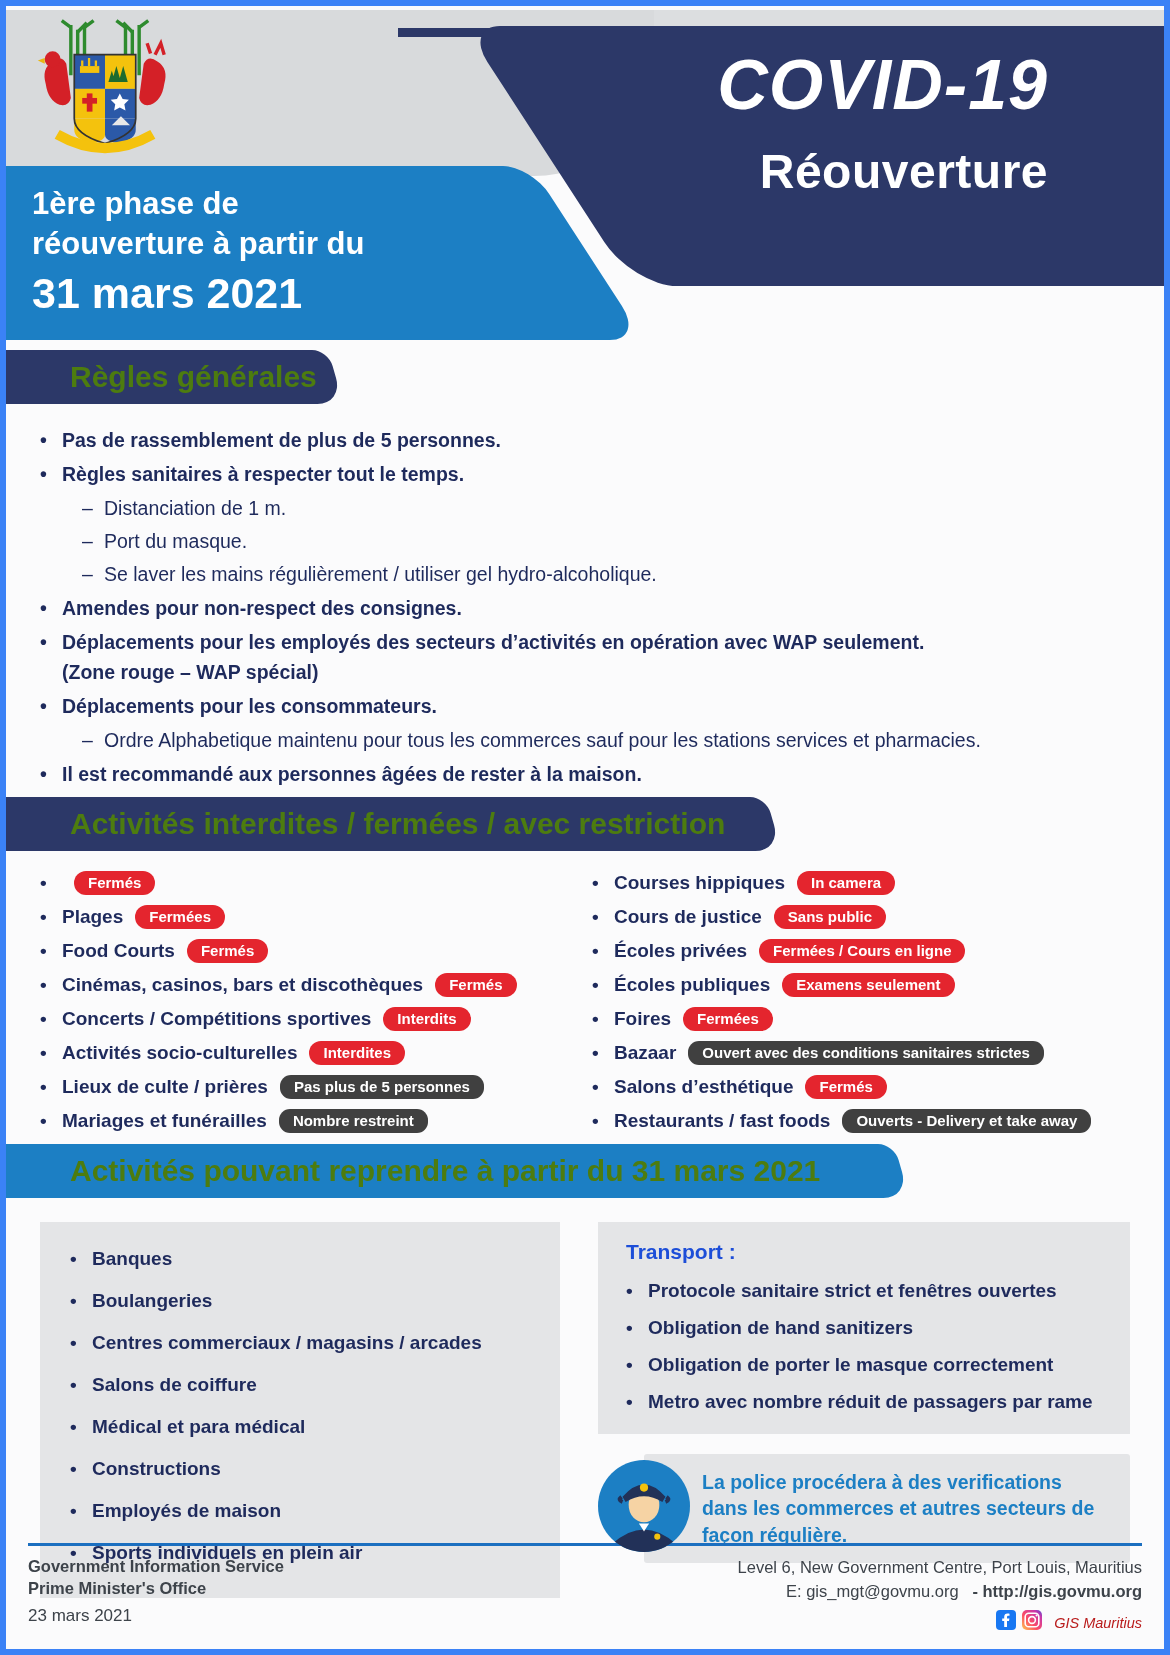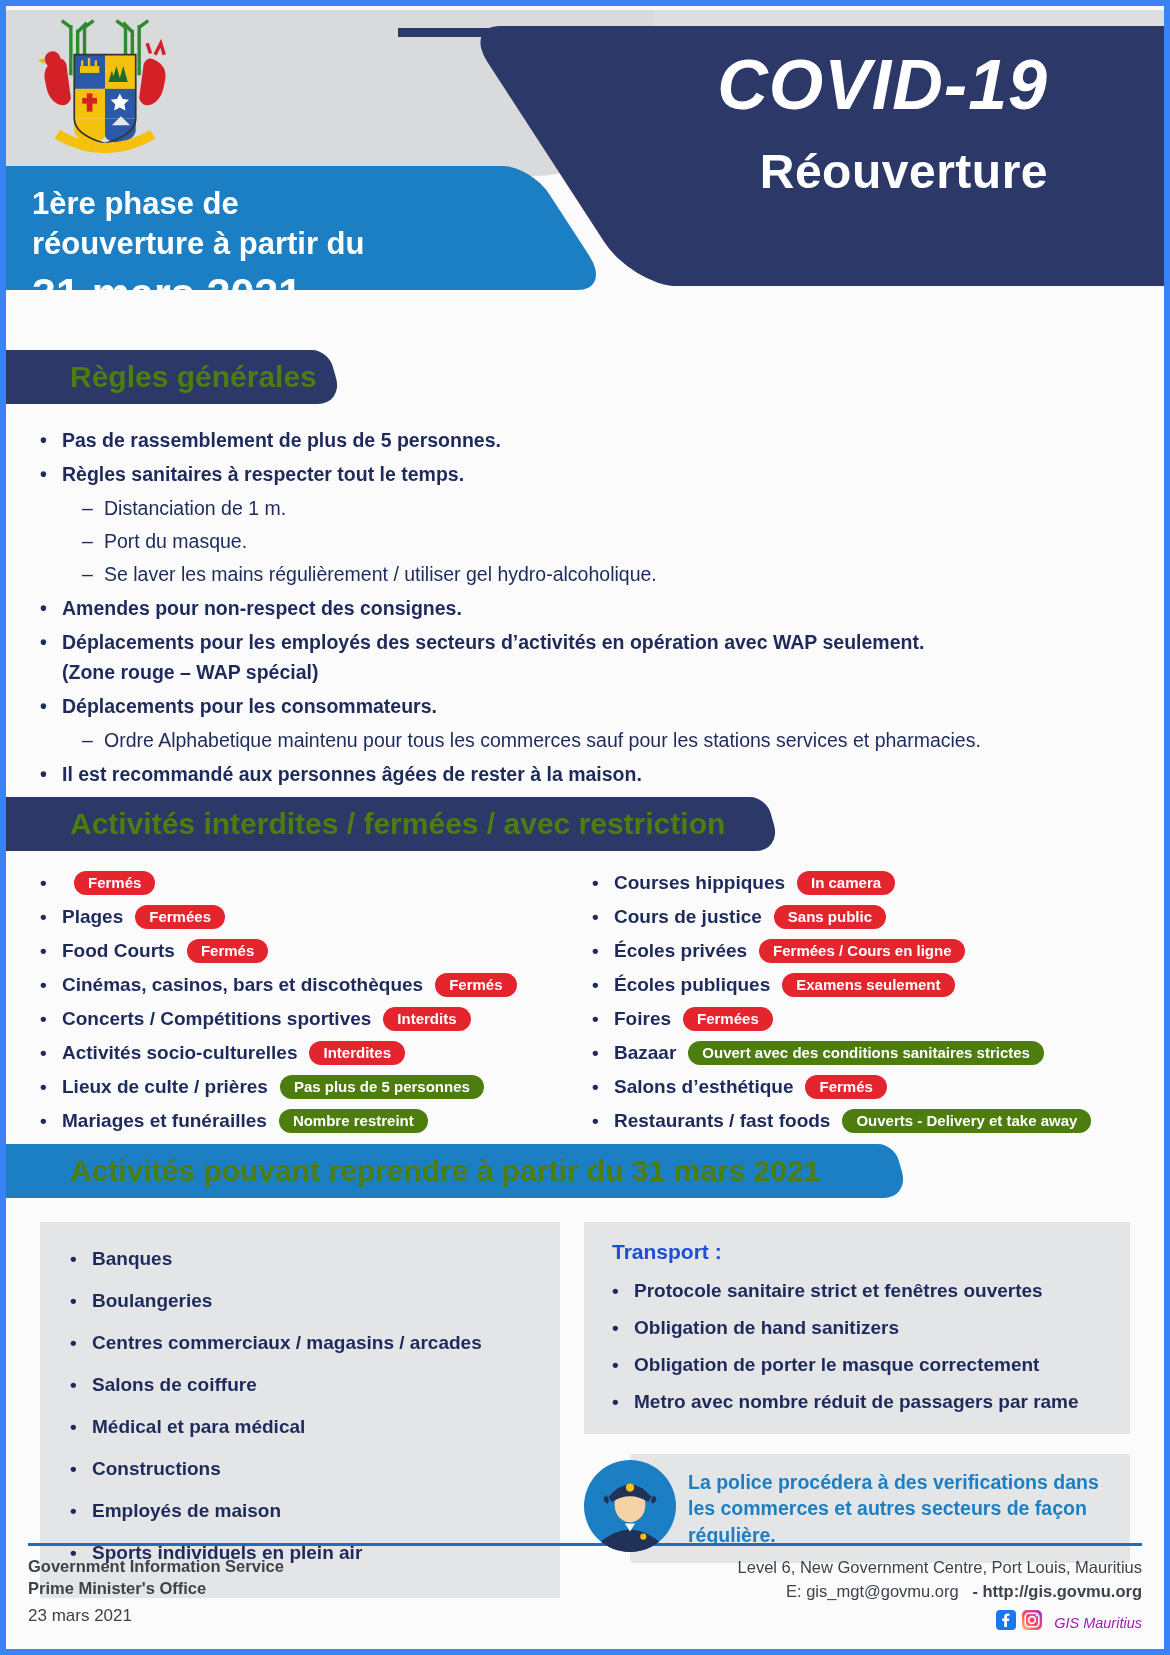--- a/index.html
+++ b/index.html
@@ -12,21 +12,21 @@
   .header{position:relative;height:336px;}
   .gray-blob{position:absolute;left:0;top:4px;width:648px;height:166px;background:#d8dadc;border-radius:0 0 120px 0;}
   .gray-strip{position:absolute;left:560px;right:0;top:4px;height:42px;background:#dcdee0;}
   .navy-topline{position:absolute;left:392px;right:0;top:22px;height:9px;background:#2c3868;}
   .navy-wrap{position:absolute;left:430px;right:0;top:20px;height:260px;overflow:hidden;}
   .navy-bg{position:absolute;left:28px;top:0;height:100%;width:1200px;background:#2c3868;
     transform:skewX(33deg);transform-origin:top left;border-radius:36px 0 0 44px;}
   .covid-text{position:absolute;right:116px;top:24px;text-align:right;color:#fff;line-height:1;}
   .covid-title{font-size:70px;font-weight:bold;font-style:italic;letter-spacing:1px;}
   .covid-sub{font-size:48px;font-weight:bold;margin-top:28px;letter-spacing:.5px;}
-  .blue-wrap{position:absolute;left:0;top:160px;width:680px;height:124px;overflow:hidden;}
+  .blue-wrap{position:absolute;left:0;top:160px;width:680px;height:174px;overflow:hidden;}
   .blue-bg{position:absolute;left:-220px;top:0;height:100%;width:745px;background:#1c7fc4;
     transform:skewX(33deg);transform-origin:top left;border-radius:0 28px 34px 0;}
   .blue-text{position:absolute;left:26px;top:18px;color:#fff;}
   .blue-line{font-size:31px;font-weight:bold;line-height:1.3;}
   .blue-date{font-size:43px;font-weight:bold;margin-top:4px;}
   .coat{position:absolute;left:30px;top:10px;}
   
   .band{position:relative;overflow:hidden;height:54px;}
   .band .bg{position:absolute;left:-50px;top:0;height:100%;background:#2c3868;
     transform:skewX(16deg);transform-origin:top left;border-radius:0 16px 26px 0;}
@@ -46,42 +46,42 @@
   .rules .c{padding-left:24px;margin:-4px 0 12px 0;font-weight:bold;}
   
   .cols{display:grid;grid-template-columns:552px 1fr;grid-auto-flow:column;
     grid-template-rows:repeat(8,34px);padding:15px 6px 6px 34px;}
   .item{position:relative;padding-left:22px;font-size:19px;font-weight:bold;
     display:flex;align-items:center;white-space:nowrap;}
   .item::before{content:"•";position:absolute;left:0;}
   .pill{display:inline-block;margin-left:12px;padding:4px 14px 5px;border-radius:17px;
     color:#fff;font-size:15px;font-weight:bold;line-height:1;}
   .pill.red{background:#e4252e;}
-  .pill.orange{background:#4d7c0f;}
-  
-  .reopen{display:grid;grid-template-columns:520px 1fr;gap:0 24px;padding:24px 34px 0 34px;align-items:start;}
+  .pill.orange{background:#404040;border-radius:11px;}
+  
+  .reopen{display:grid;grid-template-columns:520px 1fr;gap:0 38px;padding:24px 34px 0 34px;align-items:start;}
   .graybox{background:#e4e5e7;padding:26px 18px 14px 30px;}
   .graybox .item{margin-bottom:20px;}
   .transport{background:#e4e5e7;padding:18px 22px 6px 28px;}
   .transport .t-title{color:#1d4ed8;font-size:21px;font-weight:bold;margin:0 0 16px;}
   .transport .item{margin-bottom:15px;white-space:normal;}
   .police{display:flex;align-items:center;margin-top:20px;}
   .police .badge-circle{position:relative;z-index:1;flex:0 0 auto;}
   .pbox{background:#e4e5e7;padding:15px 18px 15px 58px;margin-left:-46px;flex:1;
     color:#1c7fc4;font-weight:bold;font-size:19.5px;line-height:1.35;border-radius:3px;}
   
   .footer{position:absolute;left:22px;right:22px;bottom:12px;}
   .sep{height:3px;background:#1b6fc0;margin-bottom:10px;}
   .frow{display:flex;justify-content:space-between;align-items:flex-start;color:#3d434a;}
   .fl .org{font-size:16.5px;font-weight:bold;line-height:1.3;}
   .fl .date{font-size:17px;margin-top:7px;}
   .fr{text-align:right;font-size:16.5px;line-height:1.45;}
   .fr .url{font-weight:bold;}
   .social{display:flex;justify-content:flex-end;align-items:center;gap:6px;margin-top:6px;}
-  .gis{font-style:italic;font-size:14.5px;color:#a21caf;margin-left:6px;}
+  .gis{font-style:italic;font-size:14.5px;color:#b91c1c;margin-left:6px;}
 </style>
 </head>
 <body>
 
 <div class="poster">
 
   <div class="header">
     <div class="gray-strip"></div>
     <div class="gray-blob"></div>
     <div class="navy-topline"></div>

